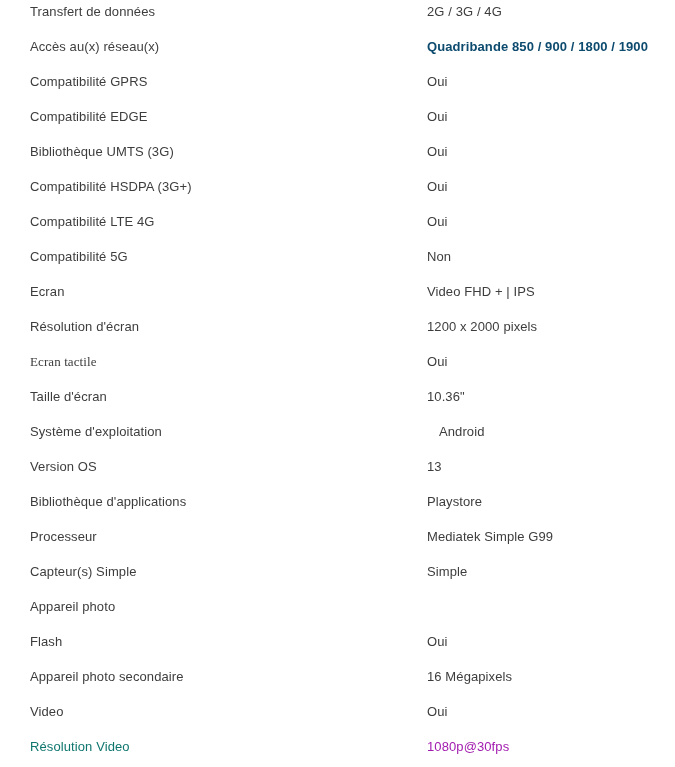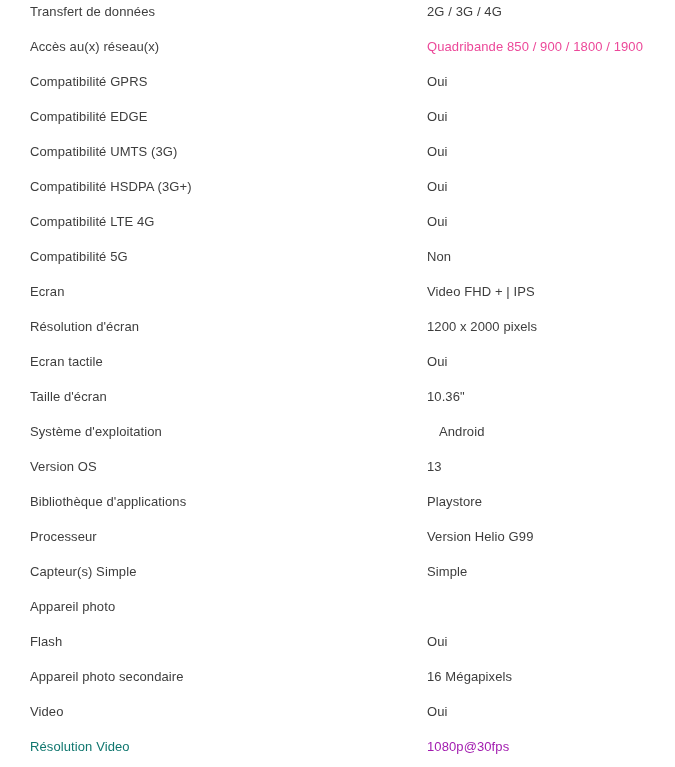--- a/index.html
+++ b/index.html
@@ -39,35 +39,35 @@
 <body style="background: rgb(255, 255, 255);">
 
 <div class="spec-table" id="spec-table">
   <div class="spec-row">
     <span class="spec-label" style="color: rgb(61, 61, 61);">Transfert de données</span>
     <span class="spec-value" style="color: rgb(61, 61, 61);">2G / 3G / 4G</span>
   </div>
 
   <div class="spec-row">
     <span class="spec-label" style="color: #404040;">Accès au(x) réseau(x)</span>
-    <span class="spec-value" style="color: #ec4899;">Quadribande 850 / 900 / 1800 / 1900</span>
+    <span class="spec-value" style="color: #0c4a6e; font-weight: bold;">Quadribande 850 / 900 / 1800 / 1900</span>
   </div>
 
   <div class="spec-row">
     <span class="spec-label" style="color: rgb(61, 61, 61);">Compatibilité GPRS</span>
     <span class="spec-value" style="color: rgb(61, 61, 61);">Oui</span>
   </div>
 
   <div class="spec-row">
     <span class="spec-label" style="color: rgb(61, 61, 61);">Compatibilité EDGE</span>
     <span class="spec-value" style="color: rgb(61, 61, 61);">Oui</span>
   </div>
 
   <div class="spec-row">
-    <span class="spec-label" style="color: rgb(61, 61, 61);">Compatibilité UMTS (3G)</span>
+    <span class="spec-label" style="color: rgb(61, 61, 61);">Bibliothèque UMTS (3G)</span>
     <span class="spec-value" style="color: rgb(61, 61, 61);">Oui</span>
   </div>
 
   <div class="spec-row">
     <span class="spec-label" style="color: rgb(61, 61, 61);">Compatibilité HSDPA (3G+)</span>
     <span class="spec-value" style="color: rgb(61, 61, 61);">Oui</span>
   </div>
 
   <div class="spec-row">
     <span class="spec-label" style="color: rgb(61, 61, 61);">Compatibilité LTE 4G</span>
@@ -83,21 +83,21 @@
     <span class="spec-label" style="color: rgb(61, 61, 61);">Ecran</span>
     <span class="spec-value" style="color: rgb(61, 61, 61);">Video FHD + | IPS</span>
   </div>
 
   <div class="spec-row">
     <span class="spec-label" style="color: rgb(61, 61, 61);">Résolution d'écran</span>
     <span class="spec-value" style="color: rgb(61, 61, 61);">1200 x 2000 pixels</span>
   </div>
 
   <div class="spec-row">
-    <span class="spec-label" style="color: rgb(61, 61, 61);">Ecran tactile</span>
+    <span class="spec-label" style="color: rgb(61, 61, 61); font-family: Liberation Serif, serif;">Ecran tactile</span>
     <span class="spec-value" style="color: rgb(61, 61, 61);">Oui</span>
   </div>
 
   <div class="spec-row">
     <span class="spec-label" style="color: rgb(61, 61, 61);">Taille d'écran</span>
     <span class="spec-value" style="color: rgb(61, 61, 61);">10.36"</span>
   </div>
 
   <div class="spec-row">
     <span class="spec-label" style="color: rgb(61, 61, 61);">Système d'exploitation</span>
@@ -109,21 +109,21 @@
     <span class="spec-value" style="color: rgb(61, 61, 61);">13</span>
   </div>
 
   <div class="spec-row">
     <span class="spec-label" style="color: rgb(61, 61, 61);">Bibliothèque d'applications</span>
     <span class="spec-value" style="color: rgb(61, 61, 61);">Playstore</span>
   </div>
 
   <div class="spec-row">
     <span class="spec-label" style="color: rgb(61, 61, 61);">Processeur</span>
-    <span class="spec-value" style="color: rgb(61, 61, 61);">Version Helio G99</span>
+    <span class="spec-value" style="color: rgb(61, 61, 61);">Mediatek Simple G99</span>
   </div>
 
   <div class="spec-row">
     <span class="spec-label" style="color: rgb(61, 61, 61);">Capteur(s) Simple</span>
     <span class="spec-value" style="color: rgb(61, 61, 61);">Simple</span>
   </div>
 
   <div class="spec-row">
     <span class="spec-label" style="color: rgb(61, 61, 61);">Appareil photo</span>
   </div>

